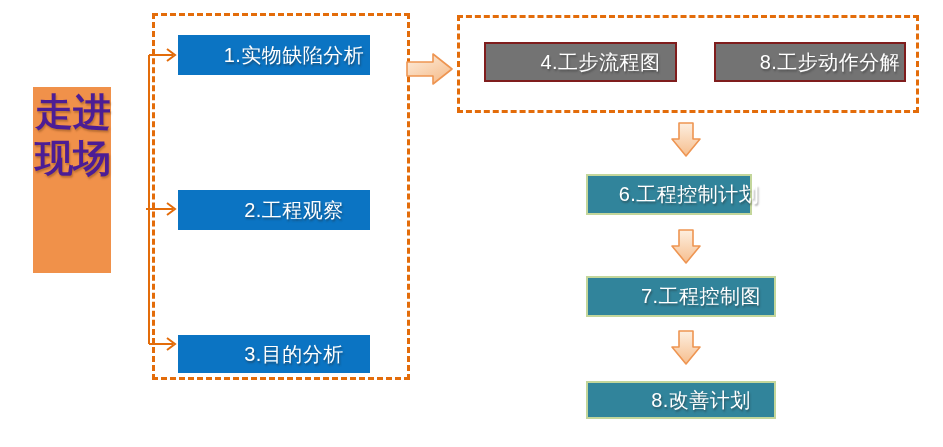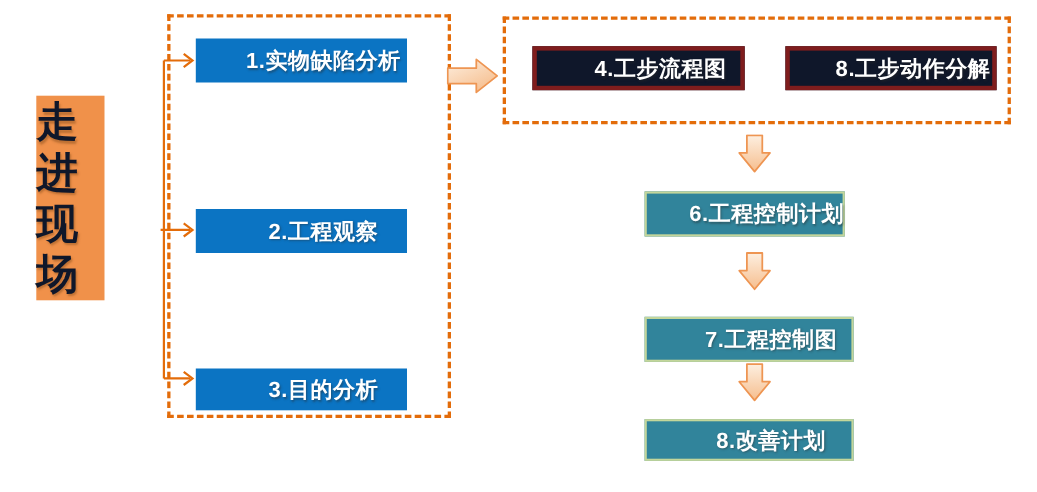--- a/index.html
+++ b/index.html
@@ -1,50 +1,50 @@
 <!DOCTYPE html>
 <html><head>
 <meta charset="utf-8">
 <style>
   html,body{margin:0;padding:0;background:#ffffff;}
   body{font-family:"Liberation Sans","DejaVu Sans",sans-serif;}
   .stage{position:relative;width:943px;height:447px;background:#ffffff;overflow:hidden;}
 
   .banner{
-    position:absolute;left:33px;top:87px;width:62px;height:186px;
-    background:#F0914A;color:#0f172a;font-weight:bold;font-size:38px;
-    line-height:46px;text-align:left;padding-top:2px;box-sizing:border-box;
+    position:absolute;left:33px;top:87px;width:78px;height:186px;
+    background:#F0914A;color:#4c1d95;font-weight:bold;font-size:38px;
+    line-height:46px;text-align:right;padding-top:2px;box-sizing:border-box;
     text-shadow:1px 2px 2px rgba(90,50,10,.35);
     word-break:break-all;
   }
 
   .dashed-group{
     position:absolute;border:3px dashed #E36C0A;box-sizing:border-box;background:transparent;
   }
   .dashed-left{left:152px;top:13px;width:258px;height:367px;}
   .dashed-right{left:457px;top:15px;width:462px;height:98px;}
 
   .box{
     position:absolute;display:flex;align-items:center;justify-content:center;
-    color:#ffffff;font-weight:bold;font-size:20px;box-sizing:border-box;
+    color:#ffffff;font-weight:normal;font-size:20px;box-sizing:border-box;
     text-shadow:1px 1.5px 2px rgba(40,40,40,.45);
     letter-spacing:.5px;white-space:nowrap;padding-left:40px;
   }
   .blue{background:#0B74C3;}
   .b1{left:178px;top:35px;width:192px;height:40px;}
   .b2{left:178px;top:190px;width:192px;height:40px;}
   .b3{left:178px;top:335px;width:192px;height:38px;}
 
-  .orange-step{background:#0f172a;border:4px solid #7f1d1d;}
+  .orange-step{background:#737373;border:2px solid #7f1d1d;}
   .b4{left:484px;top:42px;width:193px;height:40px;}
   .b5{left:714px;top:42px;width:192px;height:40px;}
 
   .teal{background:#31849B;border:2px solid #C3D69B;}
-  .b6{left:586px;top:174px;width:182px;height:41px;}
-  .b7{left:586px;top:276px;width:190px;height:41px;margin-top:12px;}
+  .b6{left:586px;top:174px;width:166px;height:41px;}
+  .b7{left:586px;top:276px;width:190px;height:41px;}
   .b8{left:586px;top:381px;width:190px;height:38px;}
 
   .svg-abs{position:absolute;}
   .connector{left:144px;top:48px;}
   .arrow-right-big{left:406px;top:52px;}
   .arrow-down-1{left:671px;top:122px;}
   .arrow-down-2{left:671px;top:229px;}
   .arrow-down-3{left:671px;top:330px;}
 </style>
 </head>

